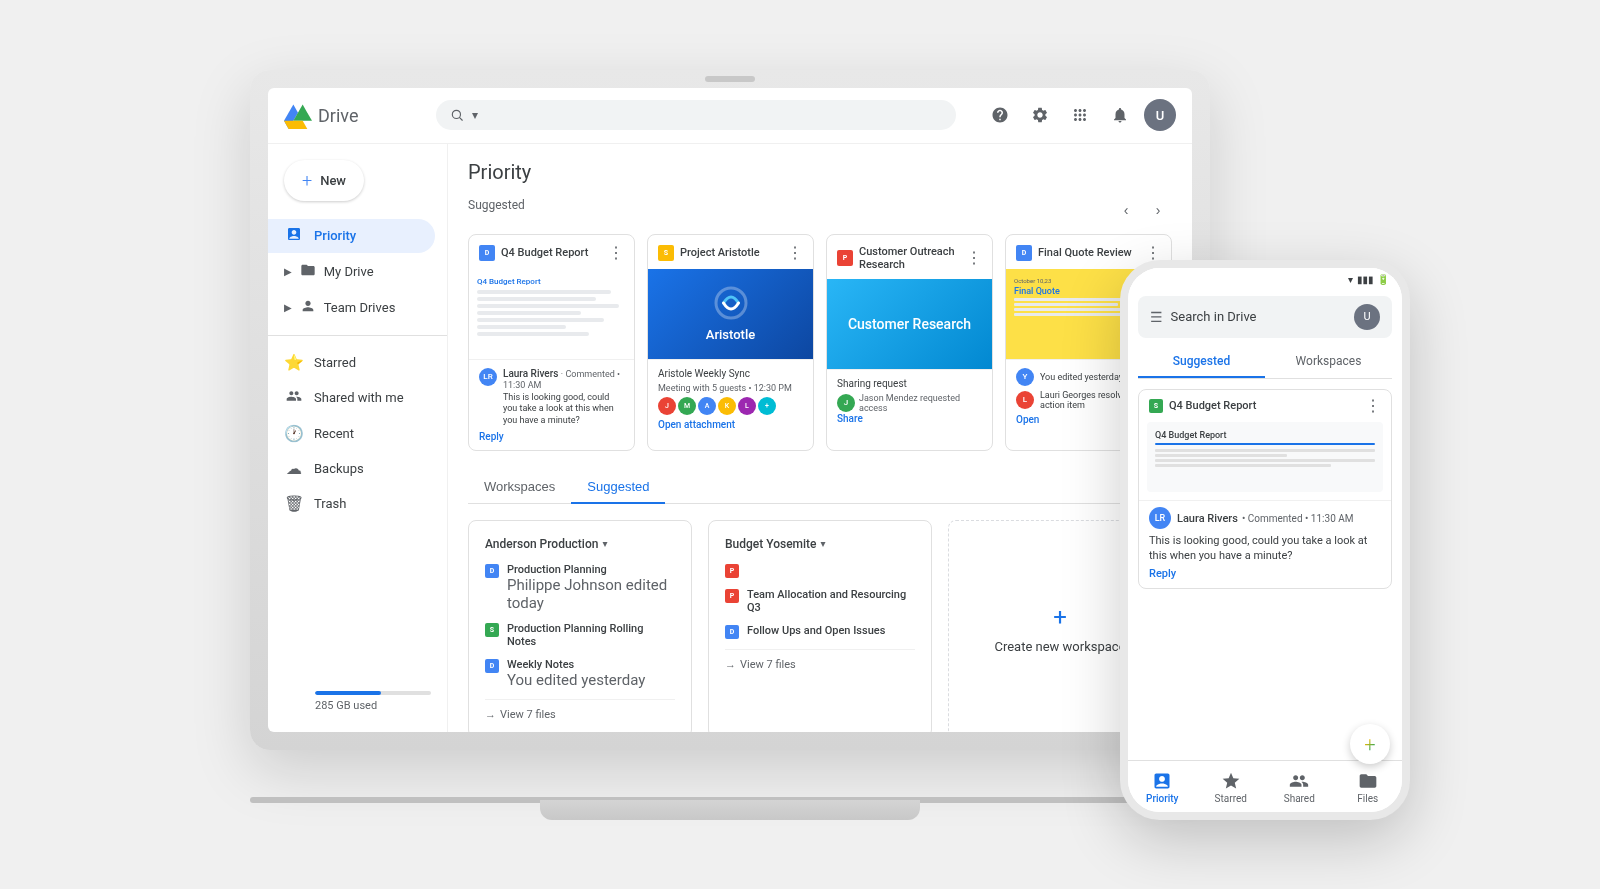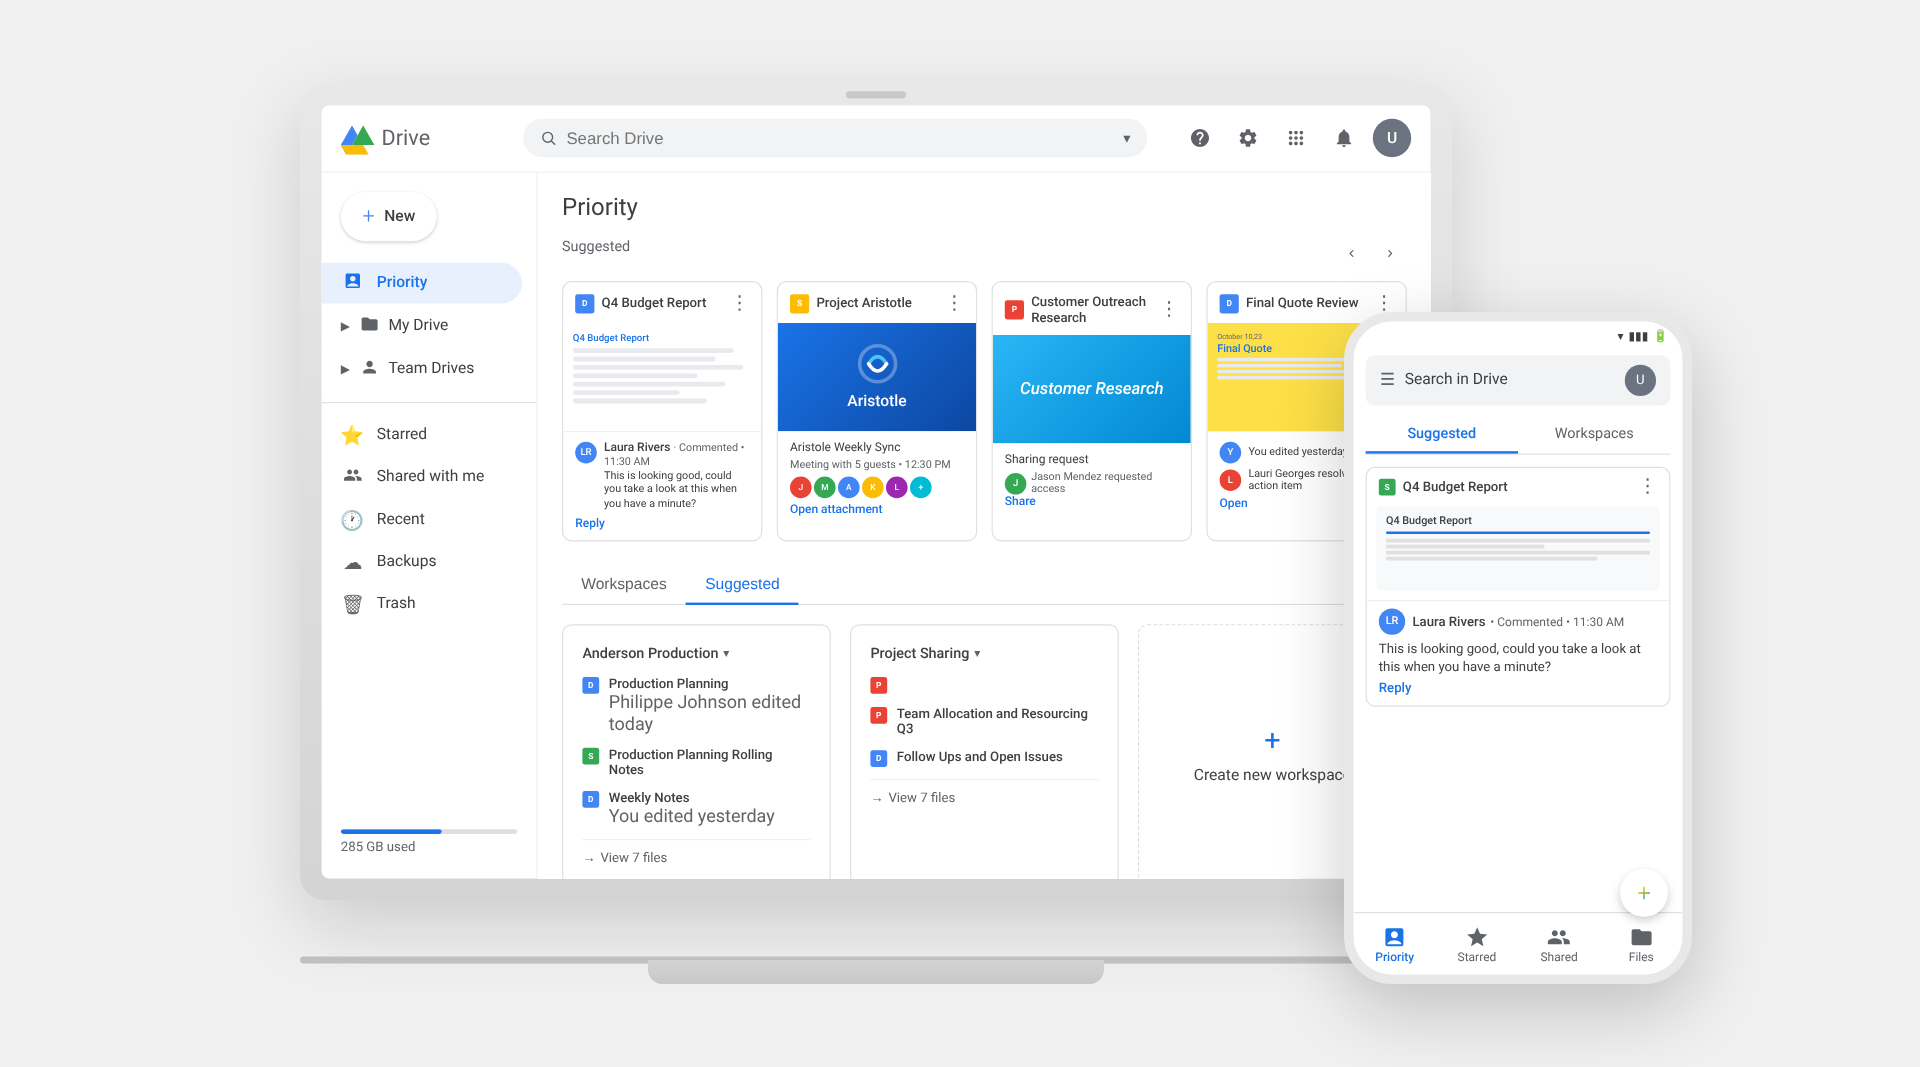--- a/index.html
+++ b/index.html
@@ -227,20 +227,21 @@
 
     .sidebar-divider {
       height: 1px;
       background: #e0e0e0;
       margin: 8px 0;
     }
 
     .storage-area {
       padding: 8px 16px;
       margin-top: auto;
+      margin-left: 31px;
     }
 
     .storage-label {
       font-size: 11px;
       color: #5f6368;
       margin-bottom: 4px;
     }
 
     .storage-bar {
       height: 4px;
@@ -413,21 +414,20 @@
       align-items: center;
       justify-content: center;
     }
 
     .customer-text {
       color: #fff;
       font-size: 14px;
       font-weight: 500;
       text-align: center;
       padding: 8px;
-      font-style: italic;
     }
 
     .finalquote-preview {
       width: 100%;
       height: 100%;
       background: #fde047;
       padding: 8px;
       font-size: 7px;
     }
 
@@ -818,21 +818,20 @@
               <path fill="#34a853" d="M32 6L16 34h32L40 20z"></path>
               <path fill="#fbbc04" d="M0 34l8 14h32l-8-14z"></path>
             </svg>
             <span class="drive-title">Drive</span>
           </div>
           <div class="search-bar">
             <svg width="14" height="14" viewBox="0 0 24 24" fill="none">
               <circle cx="11" cy="11" r="7" stroke="#5f6368" stroke-width="2"></circle>
               <line x1="16.5" y1="16.5" x2="21" y2="21" stroke="#5f6368" stroke-width="2" stroke-linecap="round"></line>
             </svg>
-            <input type="text" placeholder="Search Drive" style="">
             <span style="color:#5f6368;font-size:12px;">▾</span>
           </div>
           <div class="topbar-icons">
             <div class="icon-btn">
               <svg width="18" height="18" viewBox="0 0 24 24" fill="#5f6368">
                   <path d="M12 2C6.48 2 2 6.48 2 12s4.48 10 10 10 10-4.48 10-10S17.52 2 12 2zm1 17h-2v-2h2v2zm2.07-7.75l-.9.92C13.45 12.9 13 13.5 13 15h-2v-.5c0-1.1.45-2.1 1.17-2.83l1.24-1.26c.37-.36.59-.86.59-1.41 0-1.1-.9-2-2-2s-2 .9-2 2H8c0-2.21 1.79-4 4-4s4 1.79 4 4c0 .88-.36 1.68-.93 2.25z"></path>
                 </svg>
             </div>
             <div class="icon-btn">
               <svg width="18" height="18" viewBox="0 0 24 24" fill="#5f6368">
@@ -1114,21 +1113,21 @@
                   </div>
                 </div>
                 <div class="view-files-link">
                   <span>→</span>
                   <span>View 7 files</span>
                 </div>
               </div>
 
               <div class="workspace-card">
                 <div class="workspace-name">
-                  <span>Project Sharing</span>
+                  <span>Budget Yosemite</span>
                   <span class="ws-chevron">▾</span>
                 </div>
                 <div class="ws-file-item">
                   <div class="ws-file-icon pdf-red">
                       <span class="icon-text">P</span>
                     </div>
                 </div>
                 <div class="ws-file-item">
                   <div class="ws-file-icon pdf-red">
                       <span class="icon-text">P</span>

